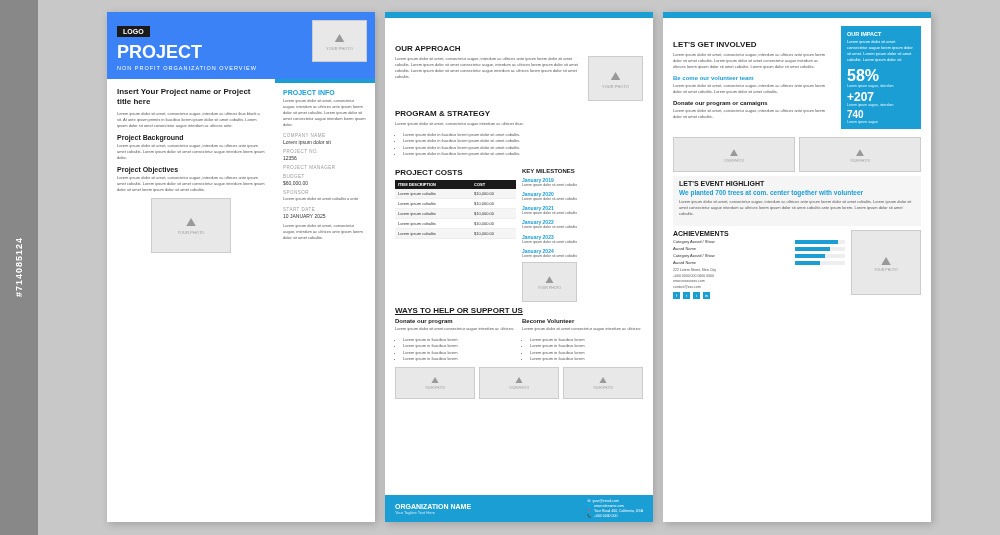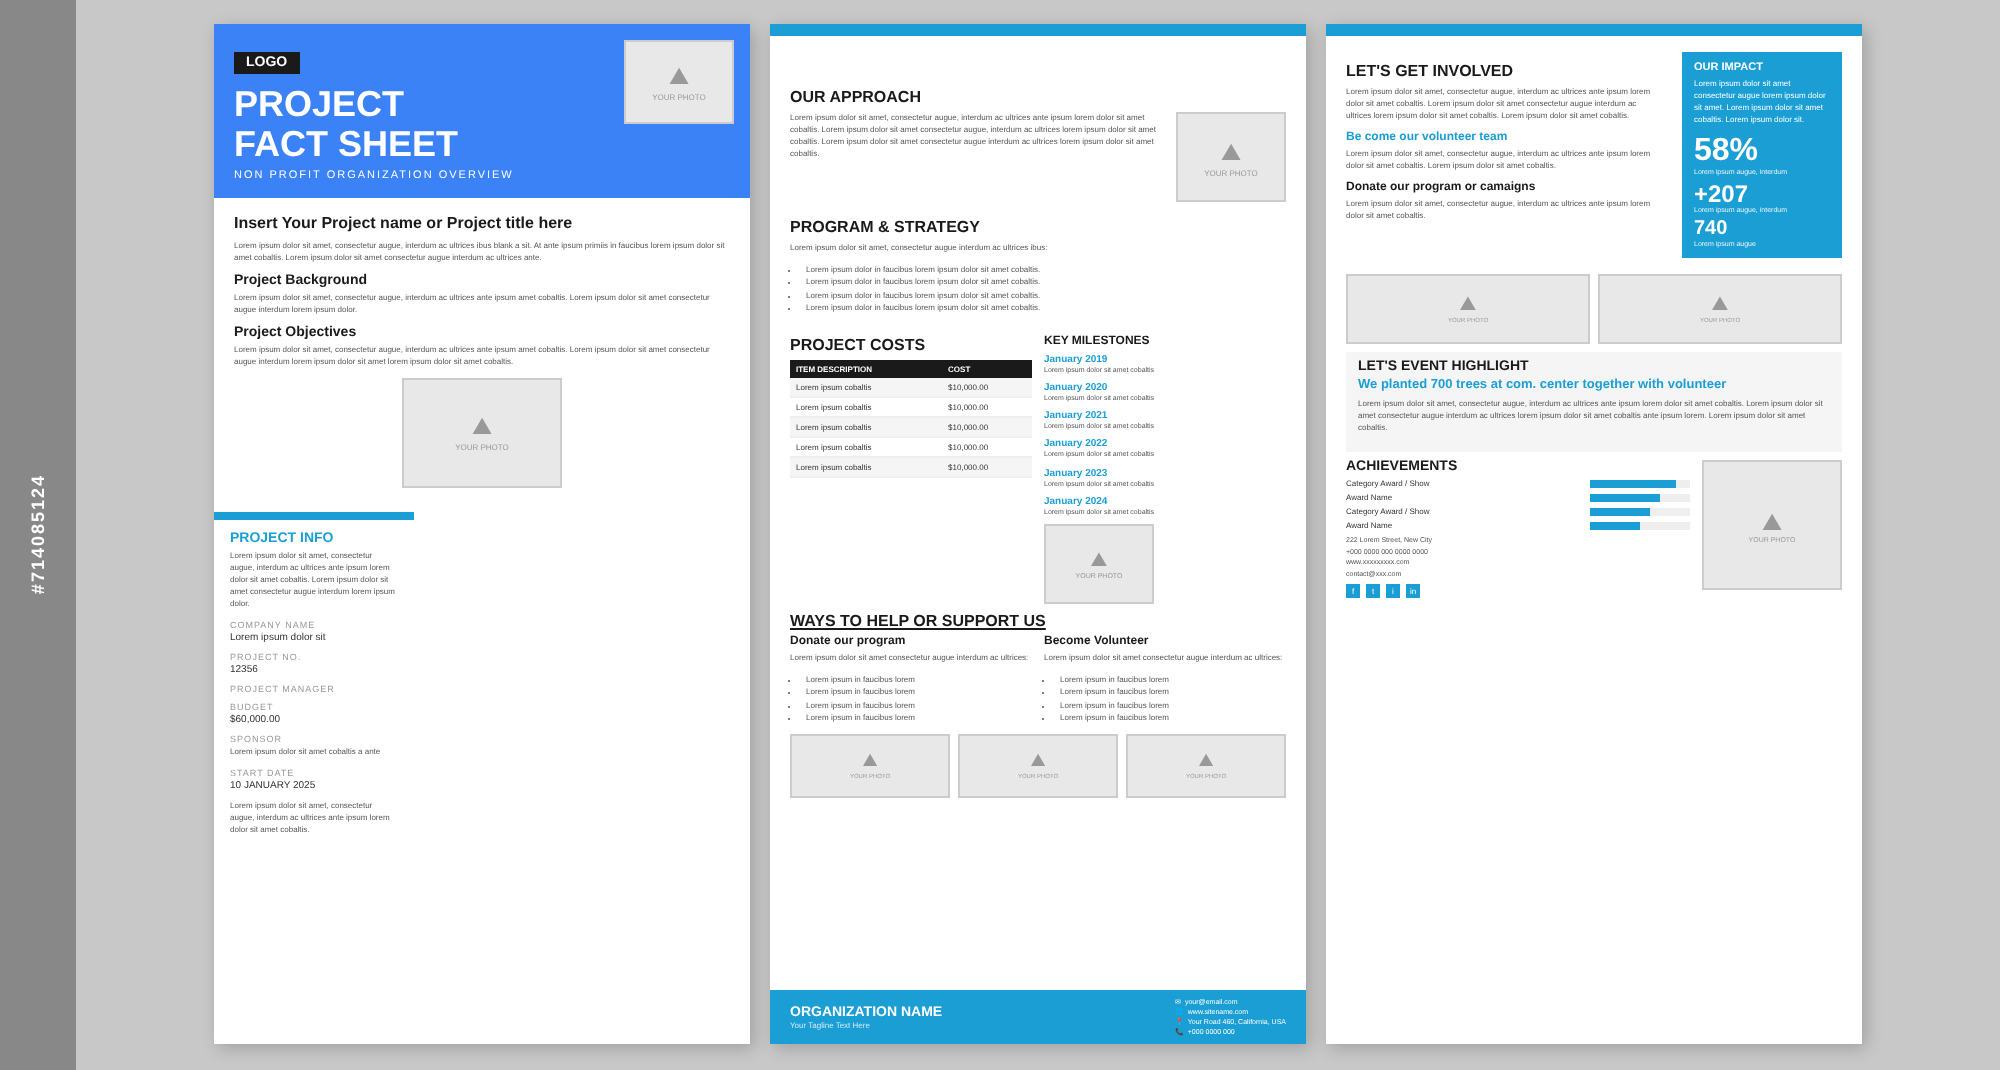--- a/index.html
+++ b/index.html
@@ -152,21 +152,20 @@
       background: #e8e8e8;
       display: flex;
       flex-direction: column;
       align-items: center;
       justify-content: center;
       margin: 4px auto;
     }
     .p1-two-col {
       display: flex;
       gap: 0;
-      flex-direction: column;
     }
     .p1-col-left { flex: 1; }
     .p1-col-right { width: 100px; }
 
     
     .p2-header {
       background: #1a9ed4;
       height: 6px;
       width: 100%;
     }
@@ -398,21 +397,20 @@
 <div class="watermark">
   <span class="watermark-text">#714085124</span>
 </div>
 
 <div class="pages-container">
 
   <div class="page page-1">
     <div class="p1-header">
       <div class="p1-logo">LOGO</div>
       <div class="p1-title">PROJECT</div>
-      <div class="p1-title">FACT SHEET</div>
       <div class="p1-subtitle">NON PROFIT ORGANIZATION OVERVIEW</div>
       <div class="p1-photo-placeholder">
         <span class="photo-icon">⛰</span>
         <span class="photo-label">YOUR PHOTO</span>
       </div>
     </div>
     <div class="p1-two-col">
       <div class="p1-col-left">
         <div class="p1-body">
           <div class="p1-project-name">Insert Your Project name or
@@ -600,21 +598,21 @@
           <span>📞</span>
           <span>+000 0000 000</span>
         </div>
       </div>
     </div>
   </div>
 
   <div class="page page-3">
     <div class="p3-header-bar"></div>
     <div class="p3-body">
-      <div style="display:flex;gap:6px;">
+      <div style="display:flex;gap:6px;align-items:center;">
         <div style="flex:1;">
           <div class="p3-section-title">LET'S GET INVOLVED</div>
           <div class="lorem-text">Lorem ipsum dolor sit amet, consectetur augue, interdum ac ultrices ante ipsum lorem dolor sit amet cobaltis. Lorem ipsum dolor sit amet consectetur augue interdum ac ultrices lorem ipsum dolor sit amet cobaltis. Lorem ipsum dolor sit amet cobaltis.</div>
           <div class="p1-section-heading" style="font-size:6px;color:#1a9ed4;">Be come our volunteer team</div>
           <div class="lorem-text">Lorem ipsum dolor sit amet, consectetur augue, interdum ac ultrices ante ipsum lorem dolor sit amet cobaltis. Lorem ipsum dolor sit amet cobaltis.</div>
           <div class="p1-section-heading" style="font-size:6px;">Donate our program or camaigns</div>
           <div class="lorem-text">Lorem ipsum dolor sit amet, consectetur augue, interdum ac ultrices ante ipsum lorem dolor sit amet cobaltis.</div>
         </div>
         <div style="width:85px;">
           <div class="p3-impact-box">

